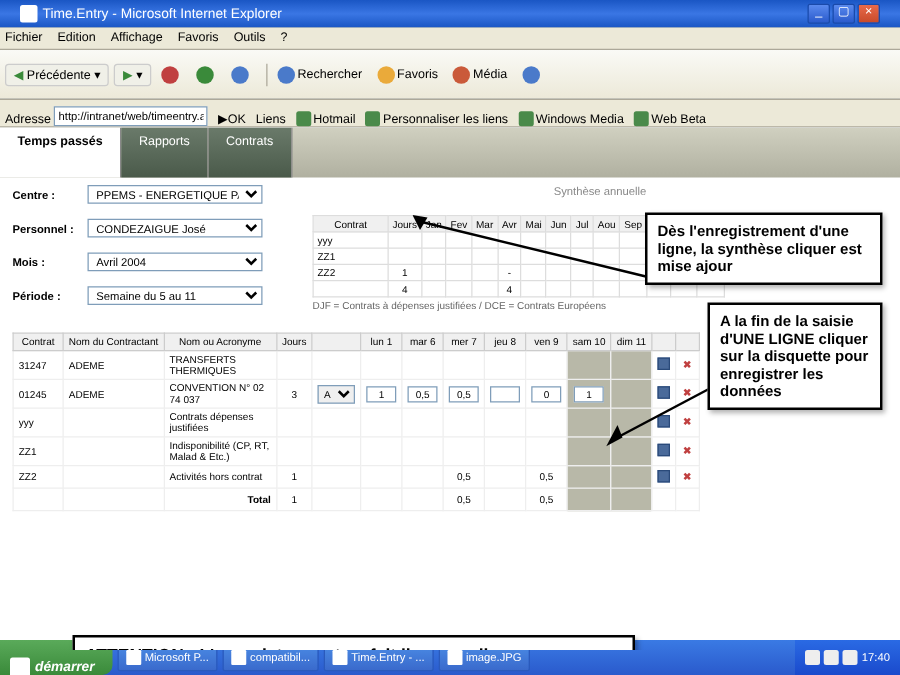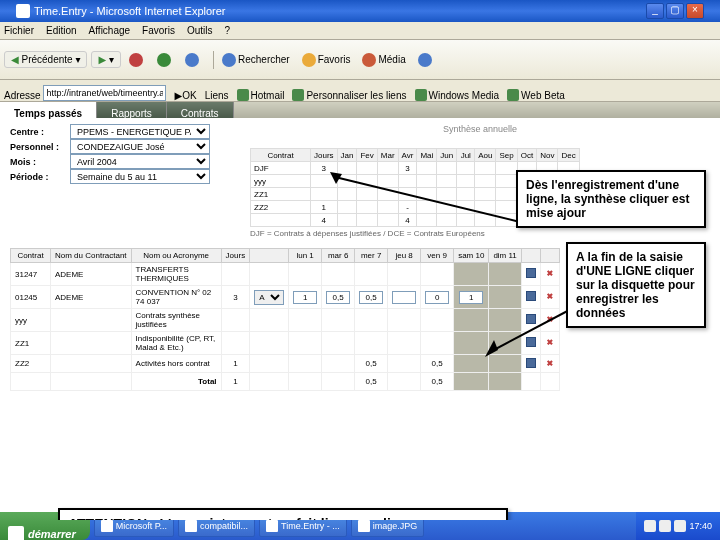--- a/index.html
+++ b/index.html
@@ -14,26 +14,26 @@
 .toolbar{height:40px;background:linear-gradient(#fafaf6,#ece9d8);display:flex;align-items:center;padding:0 4px;font-size:10px;border-bottom:1px solid #aca899}
 .toolbar .navbtn{padding:2px 6px;border:1px solid #ccc;border-radius:3px;margin-right:4px;background:#f0f0e8}
 .toolbar .sep{width:1px;height:18px;background:#aca899;margin:0 4px}
 .toolbar .tbtn{padding:2px 4px;margin-right:4px;display:flex;align-items:center}
 .toolbar .ticon{width:14px;height:14px;border-radius:50%;margin-right:2px}
 .addressbar{height:22px;background:#ece9d8;display:flex;align-items:flex-end;padding:0 4px;font-size:10px;border-bottom:1px solid #aca899}
 .addressbar input{flex:0 0 120px;height:16px;font-size:9px;border:1px solid #7f9db9;padding:0 2px}
 .addressbar .link{margin-left:8px;display:flex;align-items:center}
 .addressbar .linkicon{width:12px;height:12px;background:#4a8a4a;margin-right:2px;border-radius:2px}
 .content{position:relative;background:#fff;height:418px;overflow:hidden}
-.tabs{height:16px;background:linear-gradient(#d0d0c0,#b0b0a0);display:flex;font-size:10px}
+.tabs{height:40px;background:linear-gradient(#d0d0c0,#b0b0a0);display:flex;font-size:10px}
 .tab{padding:6px 14px;color:#fff;background:linear-gradient(#6a7a6a,#4a5a4a);border-right:1px solid #888}
 .tab.active{background:#fff;color:#000;font-weight:bold}
 .formarea{padding:6px 10px;font-size:9px;display:flex}
 .leftform{width:230px}
-.leftform .row{display:flex;align-items:center;margin-bottom:0}
+.leftform .row{display:flex;align-items:center;margin-bottom:12px}
 .leftform .lbl{width:60px;font-weight:bold}
 .leftform select,.leftform .val{font-size:9px;border:1px solid #7f9db9;padding:1px 2px;width:140px;height:15px;background:#fff}
 .syntharea{flex:1;padding-left:10px}
 .synthtitle{text-align:center;font-size:9px;color:#888;margin-bottom:14px}
 .synthtable{border-collapse:collapse;font-size:8px}
 .synthtable td,.synthtable th{border:1px solid #ddd;padding:1px 3px;text-align:center;min-width:18px;height:13px}
 .synthtable th{background:#f0f0f0;font-weight:normal}
 .synthtable .lcol{text-align:left;min-width:60px}
 .note{font-size:8px;color:#666;margin-top:2px}
 .entrytable{margin:4px 10px;border-collapse:collapse;font-size:8px}
@@ -176,36 +176,20 @@
               <th>Mai</th>
               <th>Jun</th>
               <th>Jul</th>
               <th>Aou</th>
               <th>Sep</th>
               <th>Oct</th>
               <th>Nov</th>
               <th>Dec</th>
             </tr>
             <tr>
-              <td class="lcol">DJF</td>
-              <td>3</td>
-              <td></td>
-              <td></td>
-              <td></td>
-              <td>3</td>
-              <td></td>
-              <td></td>
-              <td></td>
-              <td></td>
-              <td></td>
-              <td></td>
-              <td></td>
-              <td></td>
-            </tr>
-            <tr>
               <td class="lcol">yyy</td>
               <td></td>
               <td></td>
               <td></td>
               <td></td>
               <td></td>
               <td></td>
               <td></td>
               <td></td>
               <td></td>
@@ -314,21 +298,21 @@
           <td class="daycell"><input value="" style=""></td>
           <td class="daycell"><input value="0" style=""></td>
           <td class="daycell shaded"><input value="1" style=""></td>
           <td class="daycell shaded"></td>
           <td><span class="saveicon"></span></td>
           <td><span class="delicon">✖</span></td>
         </tr>
         <tr>
           <td class="lcell ccol">yyy</td>
           <td class="lcell"></td>
-          <td class="lcell" style="max-width:90px">Contrats synthèse justifiées</td>
+          <td class="lcell" style="max-width:90px">Contrats dépenses justifiées</td>
           <td></td>
           <td></td>
           <td class="daycell"></td>
           <td class="daycell"></td>
           <td class="daycell"></td>
           <td class="daycell"></td>
           <td class="daycell"></td>
           <td class="daycell shaded"></td>
           <td class="daycell shaded"></td>
           <td><span class="saveicon"></span></td>

